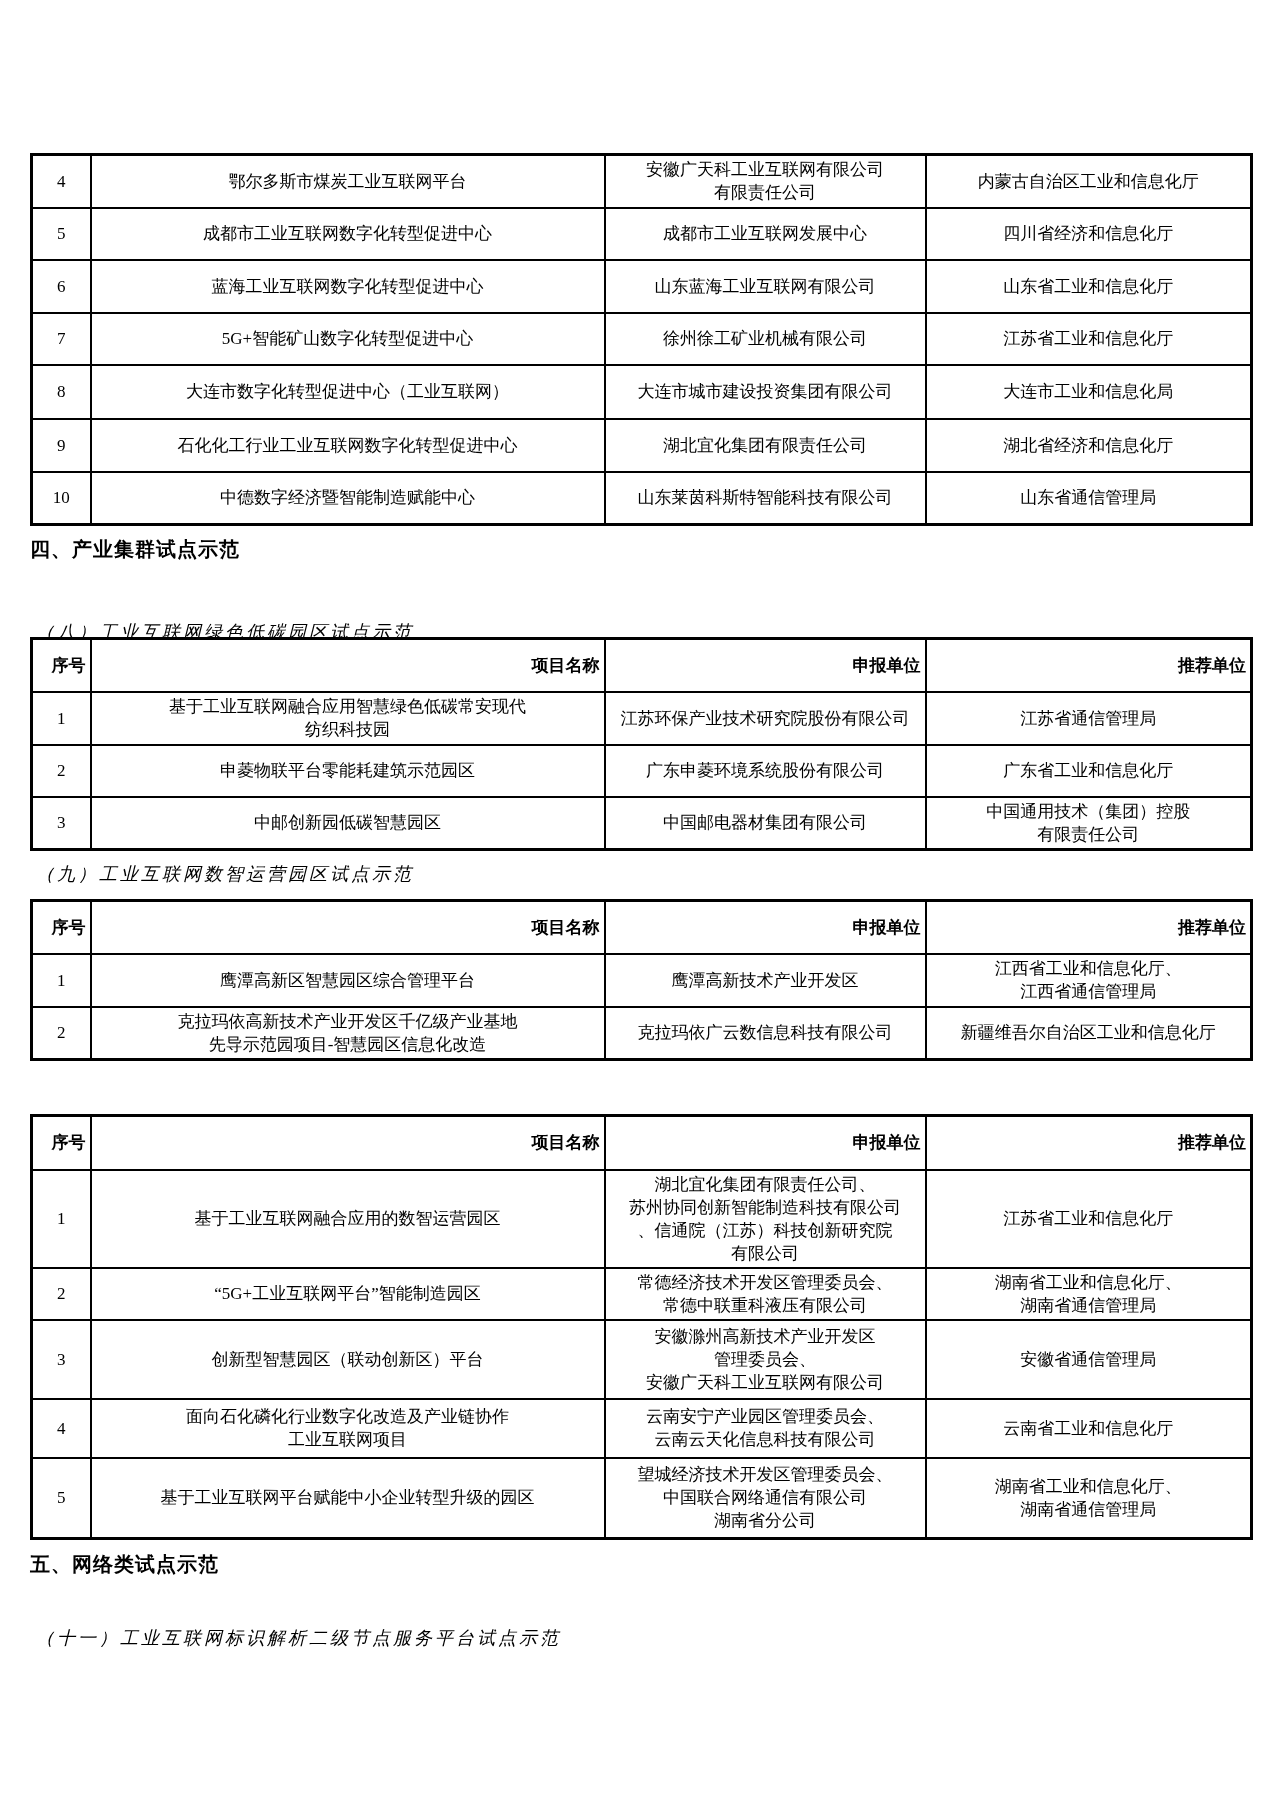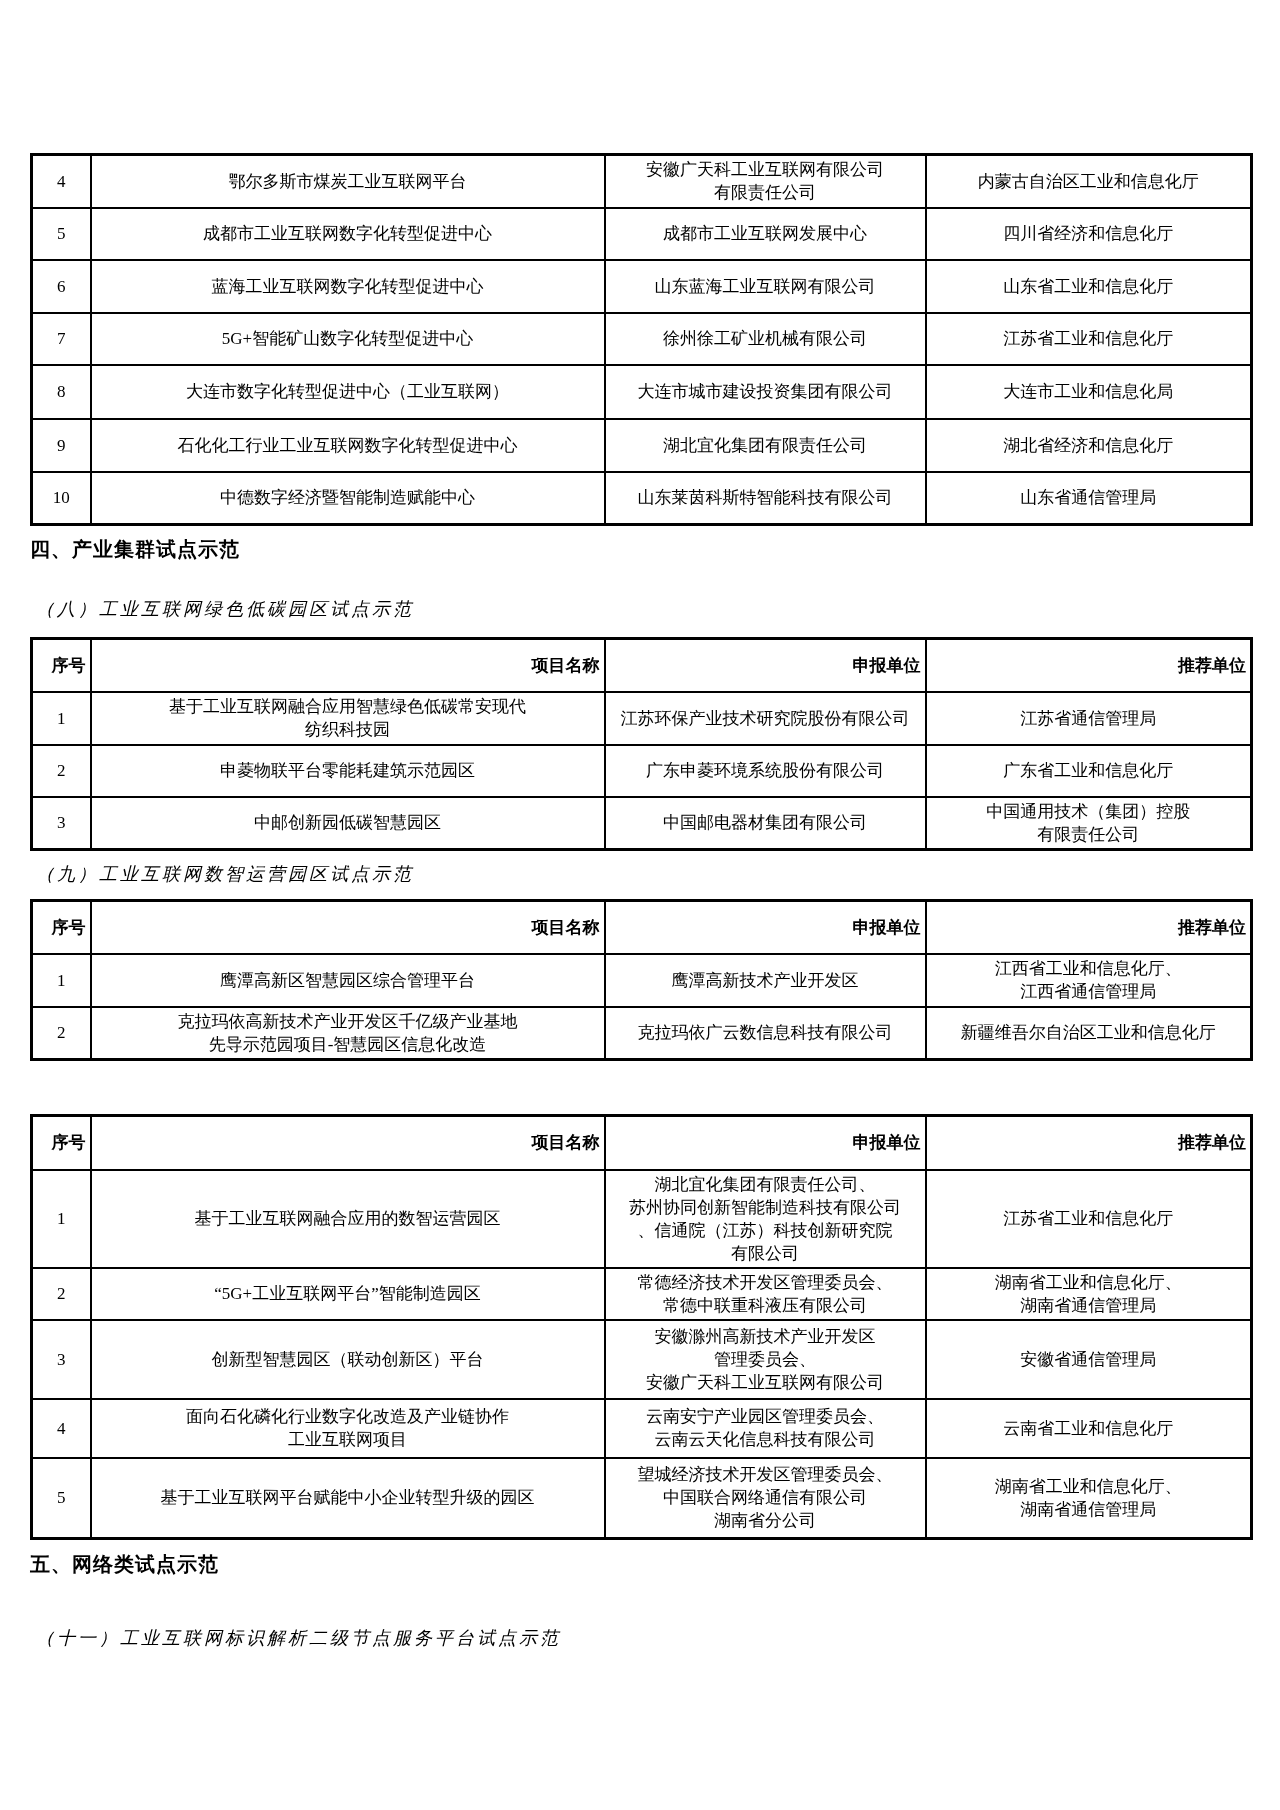--- a/index.html
+++ b/index.html
@@ -74,21 +74,21 @@
           <td>10</td>
           <td>中德数字经济暨智能制造赋能中心</td>
           <td>山东莱茵科斯特智能科技有限公司</td>
           <td>山东省通信管理局</td>
         </tr>
       </tbody>
     </table>
 
   <div class="section-heading" style="top:536px;">四、产业集群试点示范</div>
 
-  <div class="sub-heading" style="top:597px;font-family:Liberation Serif, serif;">（八）工业互联网绿色低碳园区试点示范</div>
+  <div class="sub-heading" style="top:620px;font-family:Liberation Serif, serif;">（八）工业互联网绿色低碳园区试点示范</div>
 
   <table class="doc-table" style="top:637px;">
     <colgroup>
         <col style="width:59px">
         <col style="width:514px">
         <col style="width:321px">
         <col style="width:326px">
       </colgroup>
   <thead>
         <tr style="height: 53px;">

